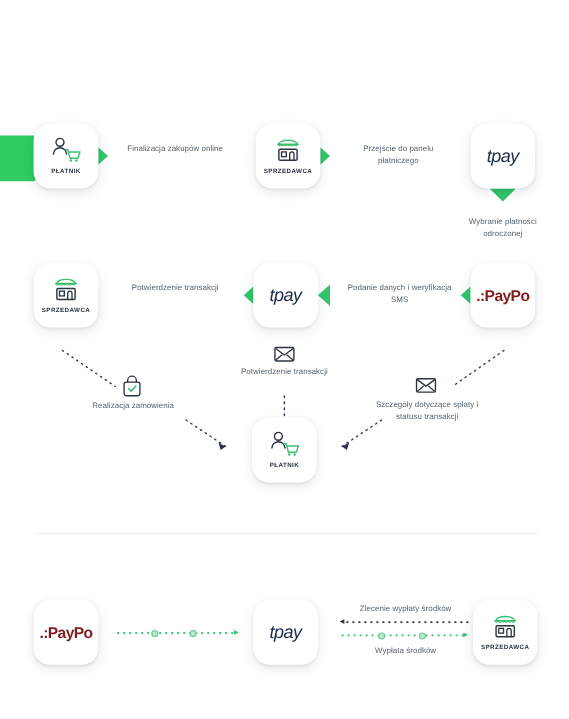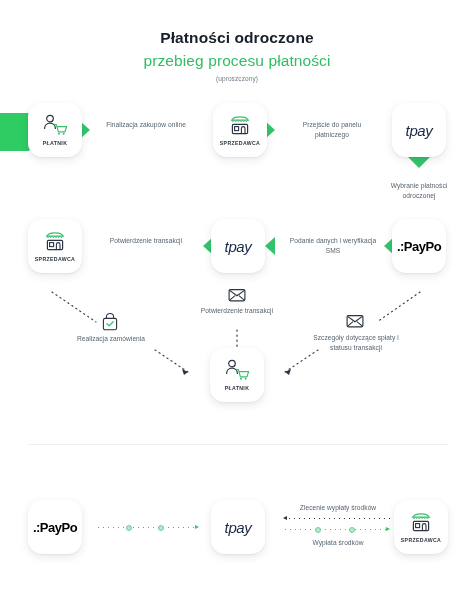--- a/index.html
+++ b/index.html
@@ -37,21 +37,21 @@
   .card-label{
     font-size:5.2px;font-weight:bold;color:#2b3442;letter-spacing:.35px;
     margin-top:4px;text-transform:uppercase;
   }
   .card-icon{width:26px;height:22px;display:block;}
   .logo-tpay{
     font-size:15px;font-style:italic;font-weight:normal;color:#1b2a4a;
     letter-spacing:-.4px;
   }
   .logo-paypo{
-    font-size:13px;font-weight:bold;color:#000000;letter-spacing:-.5px;
+    font-size:13px;font-weight:bold;color:#7f1d1d;letter-spacing:-.5px;
   }
 
   
   .green-tab{background:#2ecc63;z-index:1;}
   .tri-right{
     width:0;height:0;border-top:9px solid transparent;border-bottom:9px solid transparent;
     border-left:10px solid #33c56b;z-index:2;
   }
   .tri-left{
     width:0;height:0;border-top:9px solid transparent;border-bottom:9px solid transparent;
@@ -91,25 +91,20 @@
   .coin{
     width:4px;height:4px;border-radius:50%;background:#b9e7cb;border:1px solid #6fcf97;
   }
   svg.diag{overflow:visible;}
 </style>
 </head>
 <body>
 
 <div class="stage">
 
-  <div class="abs title-wrap">
-    <div class="title-main">Płatności odroczone</div>
-    <div class="title-sub">przebieg procesu płatności</div>
-    <div class="title-note">(uproszczony)</div>
-  </div>
 
   <div class="abs green-tab" style="left:0px;top:113px;width:30px;height:38px;border-radius:0 2px 2px 0;"></div>
 
   <div class="abs card" style="left:28px;top:103px;width:54px;height:54px;">
     <span class="card-icon">
       <svg viewBox="0 0 26 22" width="26" height="22">
         <circle cx="8" cy="4.6" r="3.3" fill="none" stroke="#2b3442" stroke-width="1.2"></circle>
         <path d="M2.6 14.4c0-3.1 2.4-5.3 5.4-5.3s5.4 2.2 5.4 5.3" fill="none" stroke="#2b3442" stroke-width="1.2" stroke-linecap="round"></path>
         <path d="M12.4 10.6h2l2 7.2h6.6l1.6-5.2h-8.6" fill="none" stroke="#3bbf6f" stroke-width="1.2" stroke-linejoin="round" stroke-linecap="round"></path>
         <circle cx="17" cy="19.7" r="1" fill="#3bbf6f"></circle>

